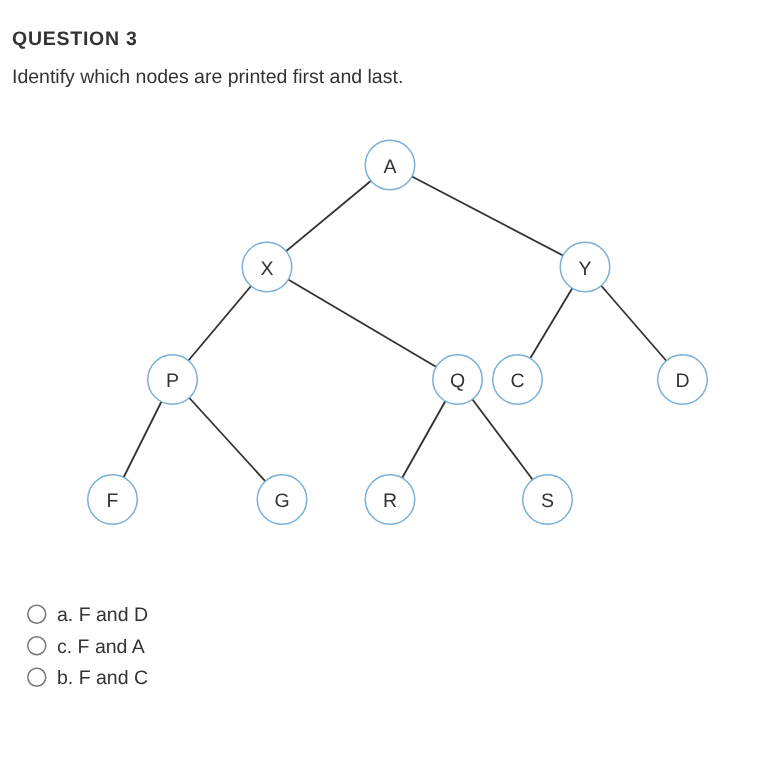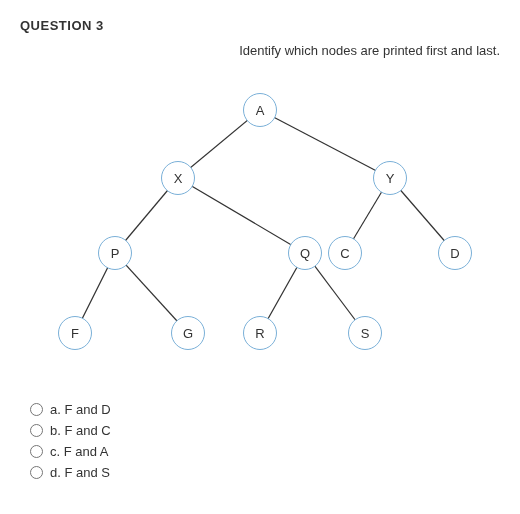--- a/index.html
+++ b/index.html
@@ -5,34 +5,33 @@
     * { box-sizing: border-box; margin: 0; padding: 0; }
     body {
       background: #fff;
       font-family: Arial, sans-serif;
       font-size: 13px;
       width: 520px;
       min-height: 514px;
       color: #333;
     }
     .page {
-      padding: 18px 20px;
+      padding: 18px 8px;
     }
     .question-title {
       font-weight: bold;
       font-size: 13px;
       color: #333;
       margin-bottom: 10px;
       letter-spacing: 0.5px;
     }
     .question-text {
       font-size: 13px;
       color: #333;
       margin-bottom: 10px;
-      text-align: right;
     }
     .tree-container {
       position: relative;
       width: 480px;
       height: 320px;
       margin: 0 auto;
     }
     svg.tree-svg {
       position: absolute;
       top: 0; left: 0;
@@ -101,25 +100,21 @@
         <div class="node" style="left: 345px; top: 265px;">S</div>
       </div>
   </div>
 
   <div class="options" id="options-list">
       <div class="option-item">
         <input type="radio" name="q3" value="a" style="">
         <span>a. F and D</span>
       </div>
       <div class="option-item">
-        <input type="radio" name="q3" value="b" style="">
-        <span>b. F and C</span>
-      </div>
-      <div class="option-item">
         <input type="radio" name="q3" value="c" style="">
         <span>c. F and A</span>
       </div>
       <div class="option-item">
-        <input type="radio" name="q3" value="d" style="">
-        <span>d. F and S</span>
+        <input type="radio" name="q3" value="b" style="">
+        <span>b. F and C</span>
       </div>
     </div>
 </div>
 
 </body></html>

